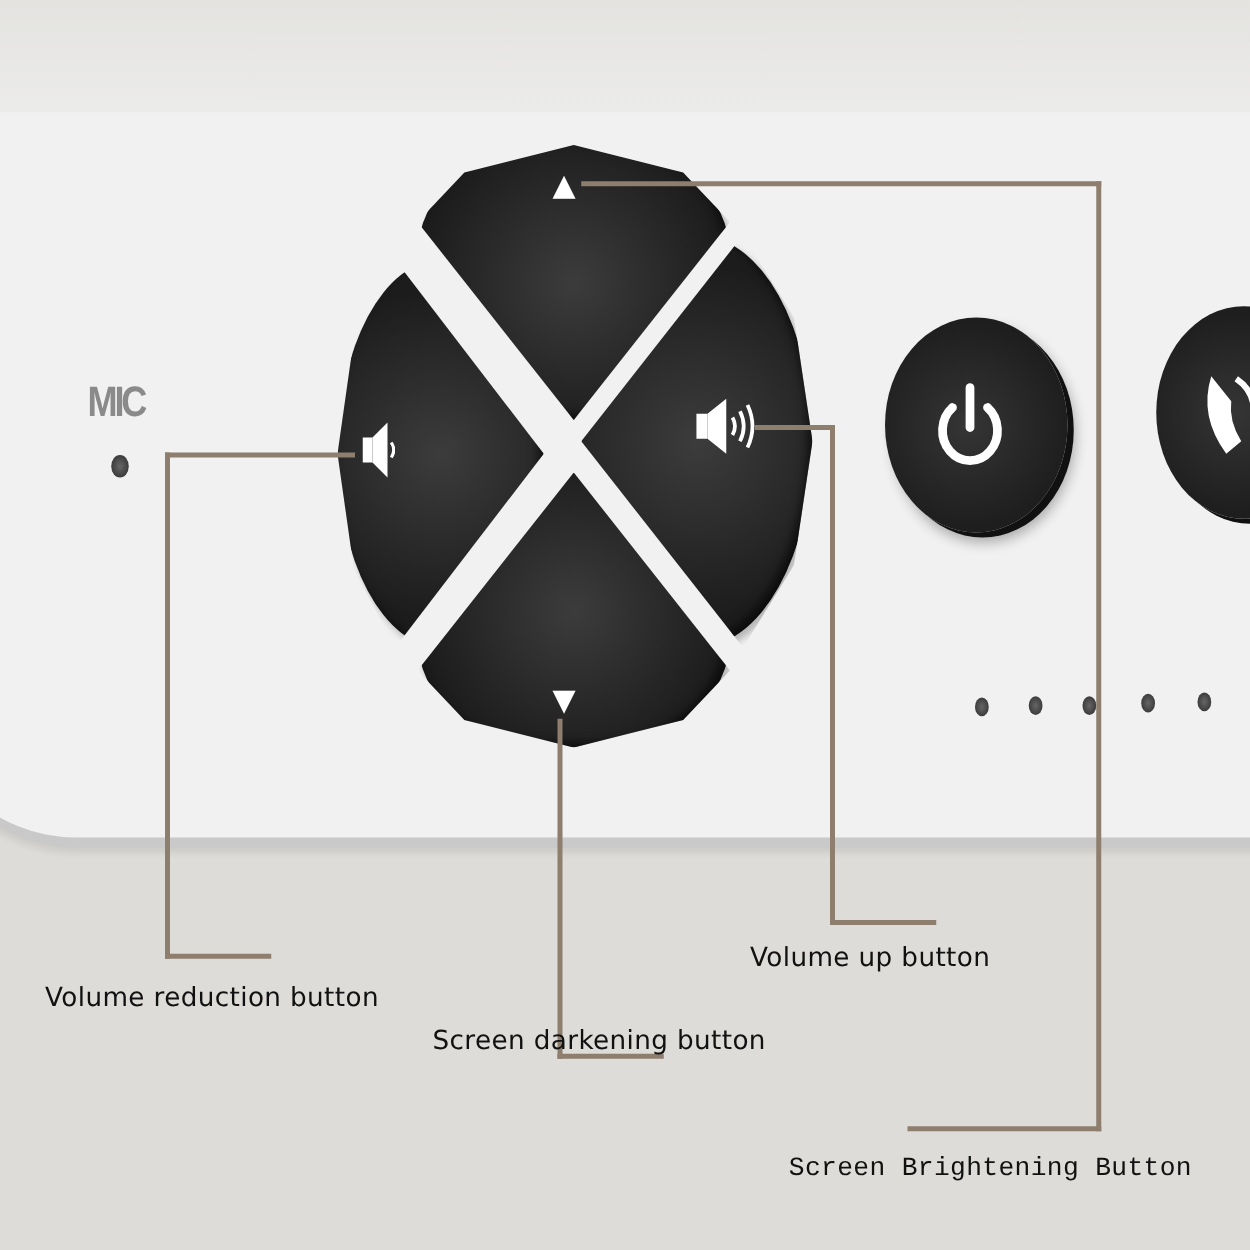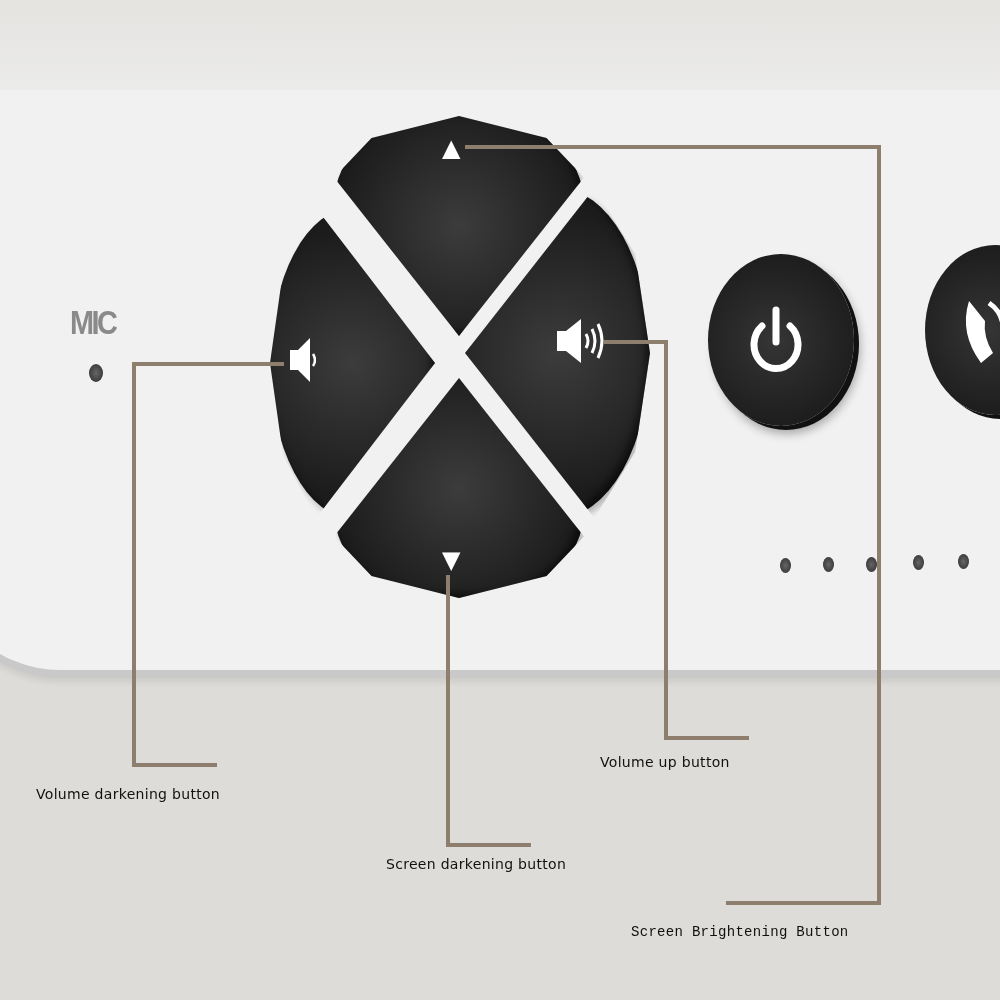--- a/index.html
+++ b/index.html
@@ -28,21 +28,21 @@
          clip-path:polygon(0 50%, 70% 0, 92% 20%, 100% 50%, 92% 80%, 70% 100%); border-radius:0 50% 50% 0; }
   .icon-white { position:absolute; color:#fff; font-weight:bold; line-height:1; }
   .power-btn { position:absolute; left:708px; top:254px; width:146px; height:172px; border-radius:50%;
          background:radial-gradient(circle at 45% 50%, #353535, #1e1e1e 70%);
          box-shadow:5px 4px 0 #111, 6px 8px 10px rgba(0,0,0,0.3); cursor:pointer; }
   .phone-btn { position:absolute; left:925px; top:245px; width:140px; height:170px; border-radius:50%;
          background:radial-gradient(circle at 45% 50%, #353535, #1e1e1e 70%);
          box-shadow:5px 4px 0 #111; cursor:pointer; }
   .dot { position:absolute; width:11px; height:15px; border-radius:50%; background:radial-gradient(#666,#2b2b2b); }
   .line { position:absolute; background:#8e7e6e; }
-  .label { position:absolute; font-size:14px; color:#111; white-space:nowrap; letter-spacing:0.3px; }
+  .label { position:absolute; font-size:21px; color:#111; white-space:nowrap; letter-spacing:0.3px; }
 </style>
 </head>
 <body>
 
 <div class="top-band"></div>
 <div class="panel"></div>
 
 <div class="mic-label">MIC</div>
 <div class="mic-hole"></div>
 
@@ -106,16 +106,16 @@
 <div class="line" style="left:132px;top:362px;width:4px;height:405px;"></div>
 <div class="line" style="left:132px;top:763px;width:85px;height:4px;"></div>
 
 <div class="line" style="left:604px;top:340px;width:64px;height:4px;"></div>
 <div class="line" style="left:664px;top:340px;width:4px;height:400px;"></div>
 <div class="line" style="left:664px;top:736px;width:85px;height:4px;"></div>
 
 <div class="line" style="left:446px;top:575px;width:4px;height:272px;"></div>
 <div class="line" style="left:446px;top:843px;width:85px;height:4px;"></div>
 
-<div class="label" style="left:36px;top:786px;">Volume darkening button</div>
+<div class="label" style="left:36px;top:786px;">Volume reduction button</div>
 <div class="label" style="left:600px;top:754px;">Volume up button</div>
-<div class="label" style="left:346px;top:856px;margin-left:40px;">Screen darkening button</div>
+<div class="label" style="left:346px;top:820px;">Screen darkening button</div>
 <div class="label" style="left:631px;top:924px;font-family:Liberation Mono, monospace;">Screen Brightening Button</div>
 
 </body></html>

